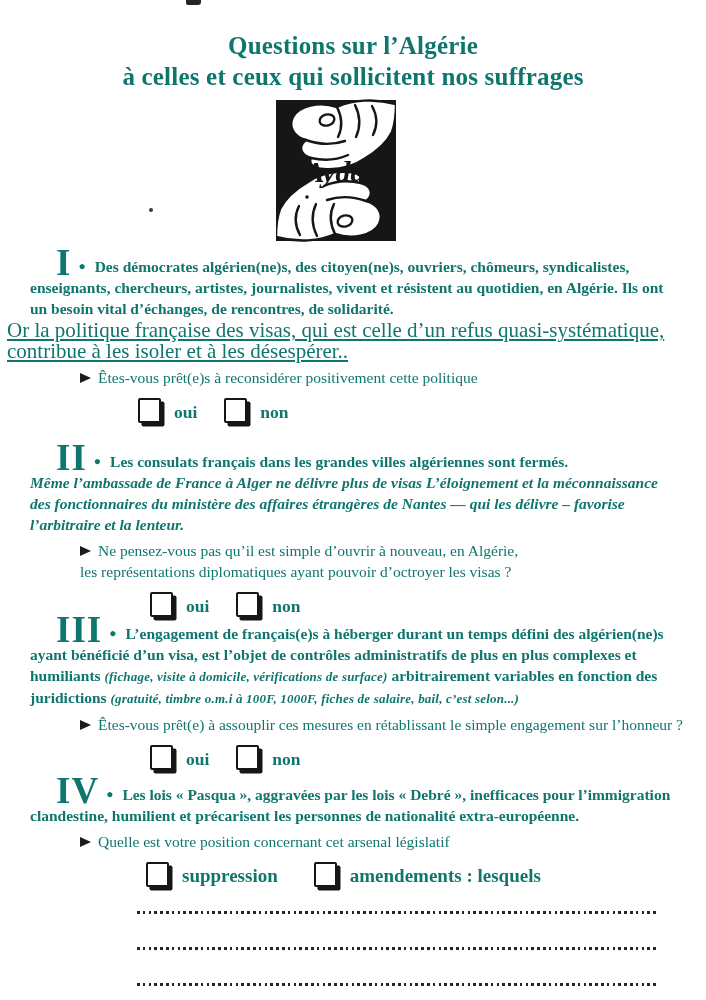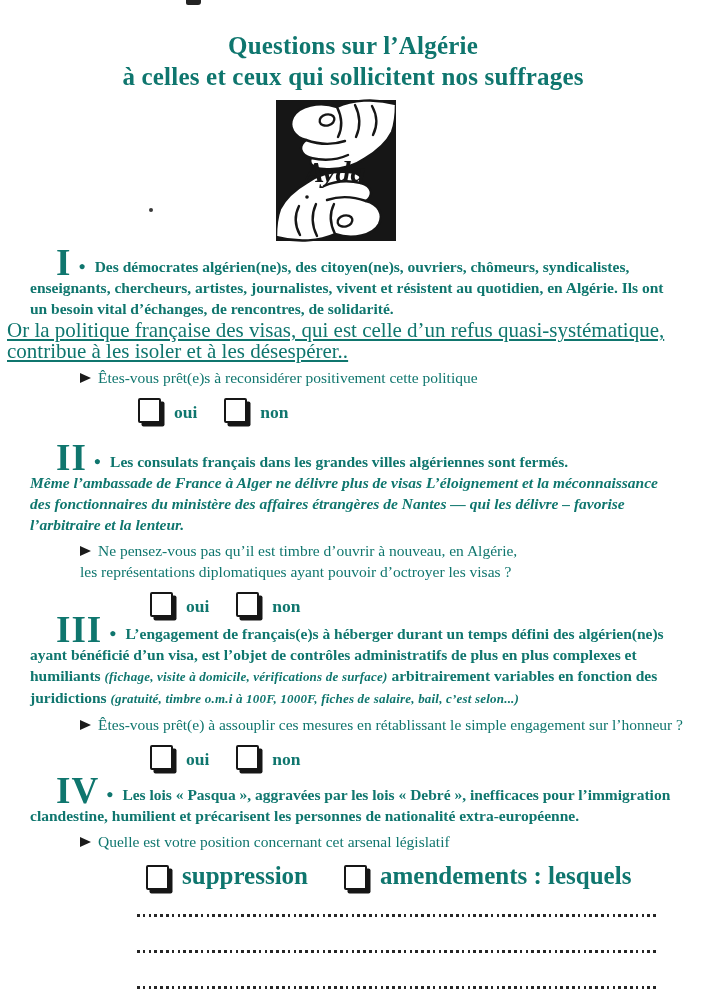--- a/index.html
+++ b/index.html
@@ -36,21 +36,21 @@
   .q-text{text-underline-offset:3px;text-decoration-thickness:1.5px;}
   .q-line2{display:block;margin-left:0;}
 
   .cb-row{display:flex;align-items:flex-end;margin:10px 0 0 108px;}
   .cb-row.r2{margin-left:120px;}
   .cb-row.r4{margin-left:116px;}
   .cb{width:19px;height:21px;border:2.5px solid #161616;border-radius:2px;background:#fff;
       box-shadow:3.5px 3.5px 0 #161616;flex:0 0 auto;}
   .cb-label{font-weight:bold;font-size:17.5px;margin-left:13px;}
   .cb.gap{margin-left:27px;}
-  .cb-row.r4 .cb-label{font-size:25px;}
+  .cb-row.r4 .cb-label{font-size:19px;}
   .cb-row.r4 .cb.gap{margin-left:36px;}
 
   .answer-lines{margin:24px 0 0 137px;width:520px;}
   .dotline{height:3px;margin-bottom:33px;
     background:repeating-linear-gradient(90deg,#262626 0 2.6px,transparent 2.6px 5.8px);}
   .dotline:last-child{margin-bottom:0;}
 </style>
 </head>
 <body>
 
@@ -97,21 +97,21 @@
       <span class="cb-label">non</span>
     </div>
   </section>
 
   <section class="sec sec2">
     <p class="lead-para">
       <span class="numeral">II</span><span class="bullet">●</span><span>Les consulats français dans les grandes villes algériennes sont fermés.</span>
       <span class="body-block">Même l’ambassade de France à Alger ne délivre plus de visas L’éloignement et la méconnaissance des fonctionnaires du ministère des affaires étrangères de Nantes — qui les délivre – favorise l’arbitraire et la lenteur.</span>
     </p>
     <div class="question">
-      <span class="q-arrow"></span><span class="q-text">Ne pensez-vous pas qu’il est timbre d’ouvrir à nouveau, en Algérie,</span>
+      <span class="q-arrow"></span><span class="q-text">Ne pensez-vous pas qu’il est simple d’ouvrir à nouveau, en Algérie,</span>
       <span class="q-line2 q-text">les représentations diplomatiques ayant pouvoir d’octroyer les visas ?</span>
     </div>
     <div class="cb-row r2">
       <span class="cb"></span>
       <span class="cb-label">oui</span>
       <span class="cb gap"></span>
       <span class="cb-label">non</span>
     </div>
   </section>
 

